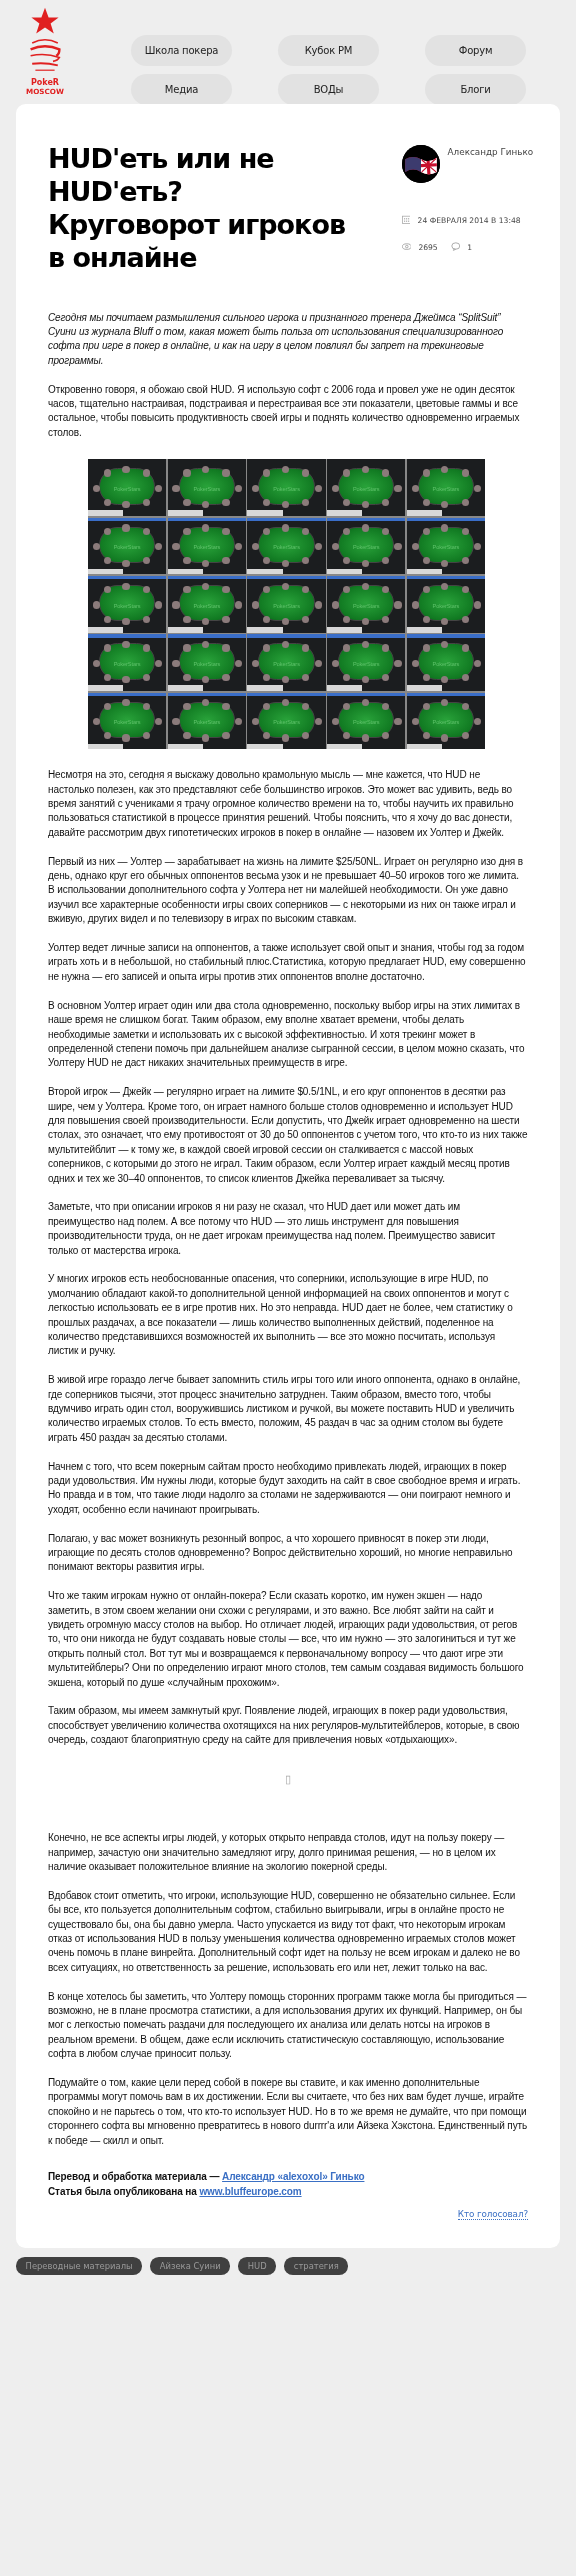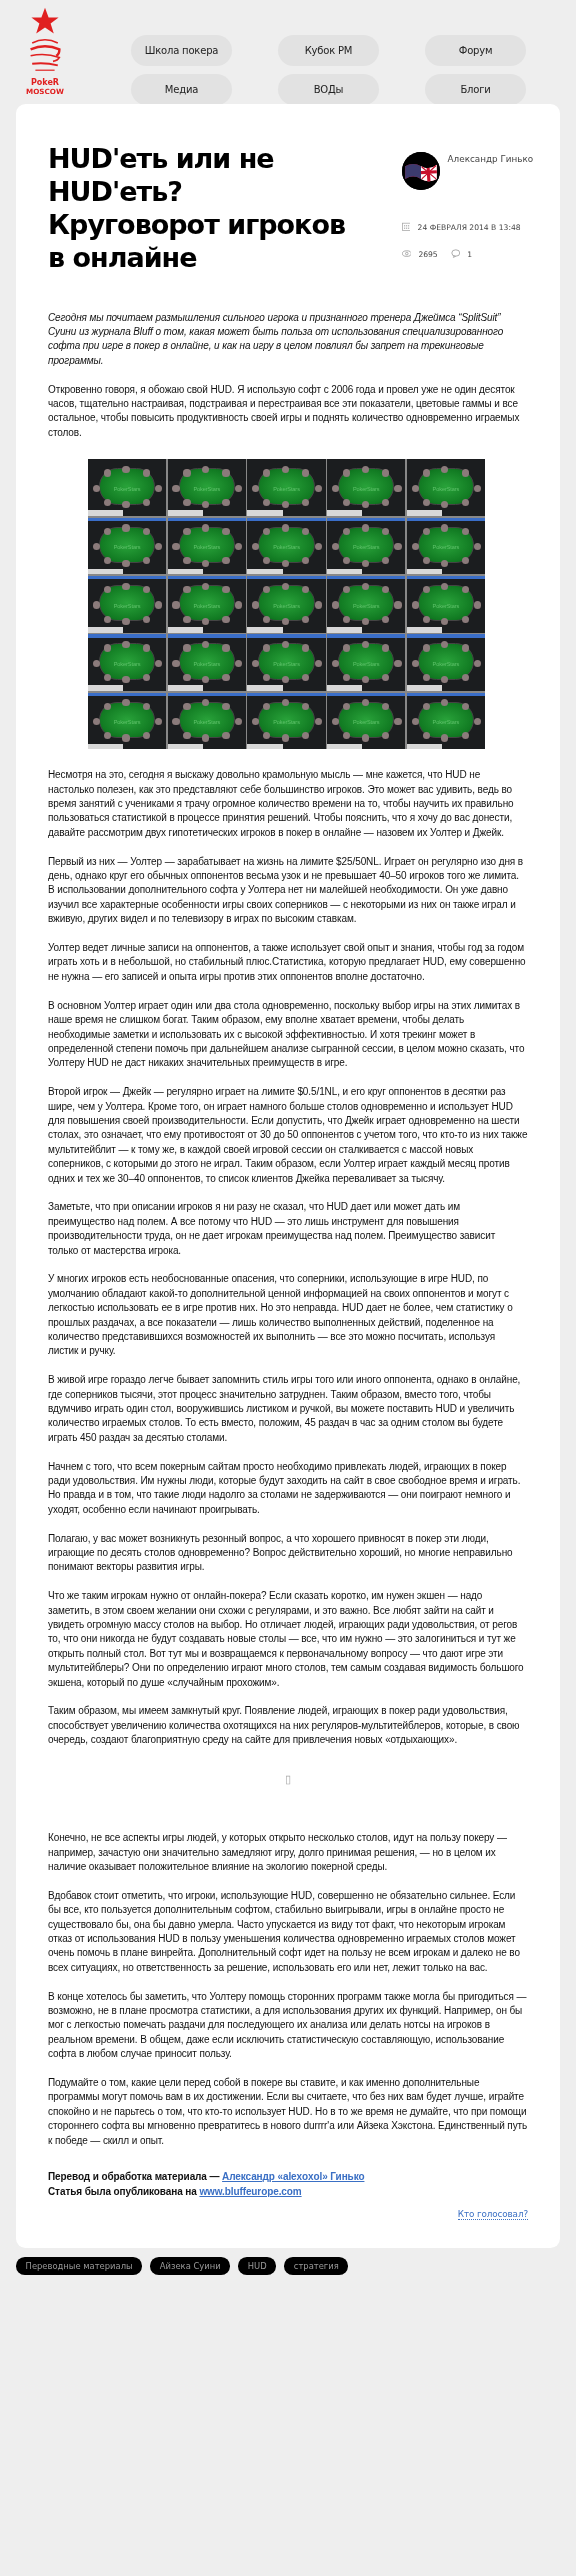--- a/index.html
+++ b/index.html
@@ -9,21 +9,21 @@
   
   .header { position: relative; height: 102px; }
   .logo { position: absolute; left: 21px; top: 6.4px; width: 48px; height: 90px; }
   .nav { position: absolute; left: 131px; top: 35px; display: grid; grid-template-columns: 101px 101px 101px; column-gap: 46px; row-gap: 8px; }
   .nav-btn { height: 31px; border-radius: 16px; background: #e2e2e2; display: flex; align-items: center; justify-content: center; font-family: "DejaVu Sans", sans-serif; font-size: 10px; color: #222; cursor: pointer; letter-spacing: -0.2px; }
 
   
   .card { margin: 1.6px 16px 0 16px; background: #fff; border-radius: 9.6px; padding: 38px 32px 26px 32px; position: relative; }
   .title-row { display: flex; justify-content: space-between; }
   .title { font-family: "DejaVu Sans", sans-serif; font-weight: bold; font-size: 27px; line-height: 33px; width: 312px; letter-spacing: -1px; color: #000; }
-  .meta { width: 136px; position: relative; margin-top: 8px; margin-right: -9.6px; text-align: right; }
+  .meta { width: 136px; position: relative; margin-top: 1px; margin-right: -9.6px; text-align: right; }
   .author-row { display: flex; align-items: flex-start; }
   .avatar { width: 38px; height: 38px; border-radius: 50%; background: #000; overflow: hidden; flex-shrink: 0; margin-top: 2.4px; }
   .author-name { font-family: "DejaVu Sans", sans-serif; font-size: 8.8px; color: #444; margin-left: 8px; margin-top: 4.8px; }
   .date-row { display: flex; align-items: center; margin-top: 32px; font-family: "DejaVu Sans", sans-serif; font-size: 7.6px; color: #444; }
   .stats-row { display: flex; align-items: center; margin-top: 16px; font-family: "DejaVu Sans", sans-serif; font-size: 7.6px; color: #444; }
   .ico { display: inline-block; color: #999; margin-right: 7.2px; }
 
   .content { margin-top: 37px; font-size: 10px; line-height: 14.4px; color: #111; letter-spacing: -0.1px; }
   .content p { margin-bottom: 14.4px; }
   .lead { font-style: italic; }
@@ -40,21 +40,21 @@
 
   .credits { margin-top: 22.4px; font-weight: bold; font-size: 10px; line-height: 14.4px; }
   .credits a { color: #3a6fc4; text-decoration: underline; }
 
   .vote { display: flex; align-items: center; justify-content: center; margin-top: 1.6px; }
   .vote-count { font-size: 37px; color: #1a8a1a; margin: 0 11.2px; font-family: "DejaVu Sans", sans-serif; font-weight: normal; text-shadow: 0 0 0.8px #d9c21a; }
   .who-voted { text-align: right; margin-top: 8px; }
   .who-voted span { font-family: "DejaVu Sans", sans-serif; font-size: 8.8px; color: #3a6fc4; border-bottom: 0.8px dotted #3a6fc4; cursor: pointer; }
 
   .tags { display: flex; margin: 9.6px 16px 0 16px; gap: 8px; padding-bottom: 24px; }
-  .tag { height: 17.6px; padding: 0 9.6px; border-radius: 8.8px; background: #000000; font-family: "DejaVu Sans", sans-serif; font-size: 8.4px; color: #999; display: flex; align-items: center; cursor: pointer; }
+  .tag { height: 17.6px; padding: 0 9.6px; border-radius: 8.8px; background: #404040; font-family: "DejaVu Sans", sans-serif; font-size: 8.4px; color: #999; display: flex; align-items: center; cursor: pointer; }
 </style>
 </head>
 <body>
 
 <div class="header">
   <div class="logo">
     <svg width="48" height="90" viewBox="0 0 60 112">
       <polygon points="30,2 34.5,14 47,14 37,21.5 41,34 30,26.5 19,34 23,21.5 13,14 25.5,14" fill="#e02020"></polygon>
       <path d="M14 46 Q30 38 46 46" stroke="#e02020" stroke-width="2" fill="none"></path>
       <path d="M12 54 Q30 46 48 54 Q48 60 44 62" stroke="#e02020" stroke-width="3" fill="none"></path>
@@ -491,21 +491,21 @@
         <p>В живой игре гораздо легче бывает запомнить стиль игры того или иного оппонента, однако в онлайне, где соперников тысячи, этот процесс значительно затруднен. Таким образом, вместо того, чтобы вдумчиво играть один стол, вооружившись листиком и ручкой, вы можете поставить HUD и увеличить количество играемых столов. То есть вместо, положим, 45 раздач в час за одним столом вы будете играть 450 раздач за десятью столами.</p>
         <p>Начнем с того, что всем покерным сайтам просто необходимо привлекать людей, играющих в покер ради удовольствия. Им нужны люди, которые будут заходить на сайт в свое свободное время и играть. Но правда и в том, что такие люди надолго за столами не задерживаются — они поиграют немного и уходят, особенно если начинают проигрывать.</p>
         <p>Полагаю, у вас может возникнуть резонный вопрос, а что хорошего привносят в покер эти люди, играющие по десять столов одновременно? Вопрос действительно хороший, но многие неправильно понимают векторы развития игры.</p>
         <p>Что же таким игрокам нужно от онлайн-покера? Если сказать коротко, им нужен экшен — надо заметить, в этом своем желании они схожи с регулярами, и это важно. Все любят зайти на сайт и увидеть огромную массу столов на выбор. Но отличает людей, играющих ради удовольствия, от регов то, что они никогда не будут создавать новые столы — все, что им нужно — это залогиниться и тут же открыть полный стол. Вот тут мы и возвращаемся к первоначальному вопросу — что дают игре эти мультитейблеры? Они по определению играют много столов, тем самым создавая видимость большого экшена, который по душе «случайным прохожим».</p>
         <p>Таким образом, мы имеем замкнутый круг. Появление людей, играющих в покер ради удовольствия, способствует увеличению количества охотящихся на них регуляров-мультитейблеров, которые, в свою очередь, создают благоприятную среду на сайте для привлечения новых «отдыхающих».</p>
       </div>
 
     <div class="placeholder-glyph">▯</div>
 
     <div id="paras-2">
-        <p>Конечно, не все аспекты игры людей, у которых открыто несколько столов, идут на пользу покеру — например, зачастую они значительно замедляют игру, долго принимая решения, — но в целом их наличие оказывает положительное влияние на экологию покерной среды.</p>
+        <p>Конечно, не все аспекты игры людей, у которых открыто неправда столов, идут на пользу покеру — например, зачастую они значительно замедляют игру, долго принимая решения, — но в целом их наличие оказывает положительное влияние на экологию покерной среды.</p>
         <p>Вдобавок стоит отметить, что игроки, использующие HUD, совершенно не обязательно сильнее. Если бы все, кто пользуется дополнительным софтом, стабильно выигрывали, игры в онлайне просто не существовало бы, она бы давно умерла. Часто упускается из виду тот факт, что некоторым игрокам отказ от использования HUD в пользу уменьшения количества одновременно играемых столов может очень помочь в плане винрейта. Дополнительный софт идет на пользу не всем игрокам и далеко не во всех ситуациях, но ответственность за решение, использовать его или нет, лежит только на вас.</p>
         <p>В конце хотелось бы заметить, что Уолтеру помощь сторонних программ также могла бы пригодиться — возможно, не в плане просмотра статистики, а для использования других их функций. Например, он бы мог с легкостью помечать раздачи для последующего их анализа или делать нотсы на игроков в реальном времени. В общем, даже если исключить статистическую составляющую, использование софта в любом случае приносит пользу.</p>
         <p>Подумайте о том, какие цели перед собой в покере вы ставите, и как именно дополнительные программы могут помочь вам в их достижении. Если вы считаете, что без них вам будет лучше, играйте спокойно и не парьтесь о том, что кто-то использует HUD. Но в то же время не думайте, что при помощи стороннего софта вы мгновенно превратитесь в нового durrrr'a или Айзека Хэкстона. Единственный путь к победе — скилл и опыт.</p>
       </div>
 
     <div class="credits">
       <div>
         <span>Перевод и обработка материала — </span><a>Александр «alexoxol» Гинько</a>
       </div>
       <div>

